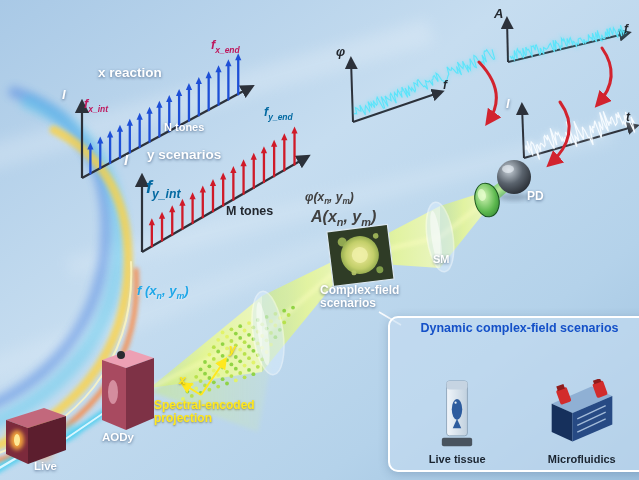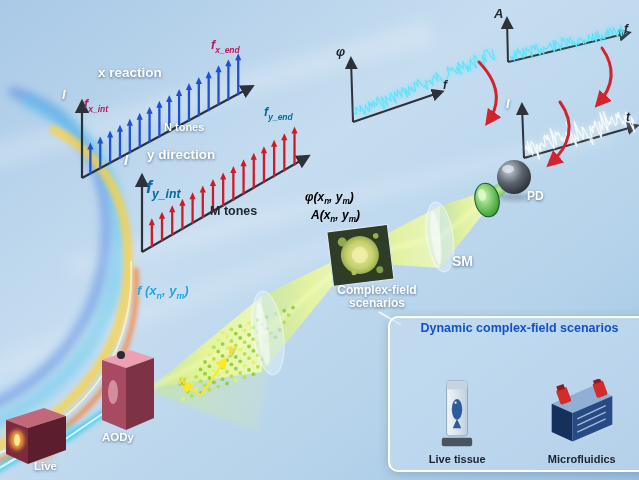--- a/index.html
+++ b/index.html
@@ -1,49 +1,49 @@
 <!DOCTYPE html>
 <html><head>
 <meta charset="utf-8">
 <style>
   html,body{margin:0;padding:0;background:#dde6ef;font-family:"Liberation Sans",sans-serif;}
   #stage{position:relative;width:639px;height:480px;overflow:hidden;background:#b6d2ea;}
   #scene{position:absolute;left:0;top:0;}
   .lbl{position:absolute;line-height:1.05;white-space:nowrap;font-family:"Liberation Sans",sans-serif;}
   .it{font-style:italic}
   .b{font-weight:bold}
-  .ctr{text-align:center;white-space:normal}
+  .ctr{white-space:normal}
   .white{color:#ffffff;text-shadow:0 1px 3px rgba(20,45,85,.6)}
   .dark{color:#23282f}
   .blue{color:#be185d}
   .red{color:#0369a1}
-  .purple{color:#000000}
+  .purple{color:#404040}
   .cyan{color:#1fa7e8;text-shadow:0 1px 2px rgba(255,255,255,.4)}
   .yellow{color:#ffe81e;text-shadow:0 1px 2px rgba(80,70,10,.55)}
   sub{font-size:.68em}
   #lbl-i-x{left:62px;top:88px;font-size:13px}
   #lbl-xdir{left:98px;top:66px;font-size:13.5px}
   #lbl-fxint{left:84px;top:98px;font-size:12.5px}
   #lbl-fxend{left:211px;top:39px;font-size:12.5px}
   #lbl-ntones{left:164px;top:122px;font-size:11px}
   #lbl-i-y{left:124px;top:152px;font-size:15px}
   #lbl-ydir{left:147px;top:148px;font-size:13.5px}
   #lbl-fyint{left:146px;top:178px;font-size:18px}
   #lbl-fyend{left:264px;top:106px;font-size:12.5px}
-  #lbl-mtones{left:210px;top:205px;font-size:12.5px}
+  #lbl-mtones{left:226px;top:205px;font-size:12.5px}
   #lbl-aodx{left:34px;top:460px;font-size:11.5px}
   #lbl-aody{left:102px;top:431px;font-size:11.5px}
   #lbl-field{left:137px;top:284px;font-size:13px}
   #lbl-gx{left:179px;top:374px;font-size:12px}
   #lbl-gy{left:229px;top:343px;font-size:12px}
   #lbl-spectral{left:154px;top:399px;width:144px;font-size:12px}
   #lbl-phi-field{left:305px;top:191px;font-size:12px}
-  #lbl-amp-field{left:311px;top:209px;font-size:12px}
+  #lbl-amp-field{left:311px;top:209px;font-size:16px}
   #lbl-complex{left:320px;top:284px;width:114px;font-size:12px}
-  #lbl-sm{left:452px;top:254px;font-size:14px}
+  #lbl-sm{left:433px;top:254px;font-size:11px}
   #lbl-pd{left:527px;top:190px;font-size:12px}
   #lbl-phi-axis{left:336px;top:45px;font-size:13px}
   #lbl-f1{left:443px;top:79px;font-size:12px}
   #lbl-a-axis{left:494px;top:7px;font-size:13px}
   #lbl-f2{left:624px;top:23px;font-size:12px}
   #lbl-i-axis{left:506px;top:97px;font-size:13px}
   #lbl-t-axis{left:626px;top:111px;font-size:12px}
   #inset{position:absolute;left:388px;top:316px;width:263px;height:156px;border:2px solid #ffffff;
          border-radius:10px;background:rgba(198,221,242,.58);box-shadow:0 2px 10px rgba(40,70,110,.25);
          box-sizing:border-box;padding:3px 6px 5px;display:flex;flex-direction:column;}
@@ -410,31 +410,32 @@
   <line x1="379" y1="312" x2="401" y2="325" stroke="#ffffff" stroke-width="1.5" opacity="0.9"></line>
 </svg>
 
 <div class="lbl white it b" id="lbl-i-x">I</div>
 <div class="lbl white b" id="lbl-xdir">x reaction</div>
 <div class="lbl blue it b" id="lbl-fxint"><span>f</span><sub>x_int</sub></div>
 <div class="lbl blue it b" id="lbl-fxend"><span>f</span><sub>x_end</sub></div>
 <div class="lbl white b" id="lbl-ntones">N tones</div>
 
 <div class="lbl white it b" id="lbl-i-y">I</div>
-<div class="lbl white b" id="lbl-ydir">y direction</div>
+<div class="lbl white b" id="lbl-ydir">y scenarios</div>
 <div class="lbl red it b" id="lbl-fyint"><span>f</span><sub>y_int</sub></div>
 <div class="lbl red it b" id="lbl-fyend"><span>f</span><sub>y_end</sub></div>
 <div class="lbl dark b" id="lbl-mtones">M tones</div>
 
 <div class="lbl white b" id="lbl-aodx">Live</div>
 <div class="lbl white b" id="lbl-aody">AODy</div>
 
 <div class="lbl cyan it b" id="lbl-field"><span>f</span><span> (x</span><sub>n</sub><span>, y</span><sub>m</sub><span>)</span></div>
 <div class="lbl yellow it b" id="lbl-gx">x</div>
 <div class="lbl yellow it b" id="lbl-gy">y</div>
+<div class="lbl yellow b ctr" id="lbl-spectral">Spectral-encoded projection</div>
 
 <div class="lbl purple it b" id="lbl-phi-field"><span>φ</span><span>(x</span><sub>n</sub><span>, y</span><sub>m</sub><span>)</span></div>
 <div class="lbl purple it b" id="lbl-amp-field"><span>A</span><span>(x</span><sub>n</sub><span>, y</span><sub>m</sub><span>)</span></div>
 <div class="lbl white b ctr" id="lbl-complex">Complex-field scenarios</div>
 
 <div class="lbl white b" id="lbl-sm">SM</div>
 <div class="lbl white b" id="lbl-pd">PD</div>
 
 <div class="lbl dark it b" id="lbl-phi-axis">φ</div>
 <div class="lbl dark it b" id="lbl-f1">f</div>

